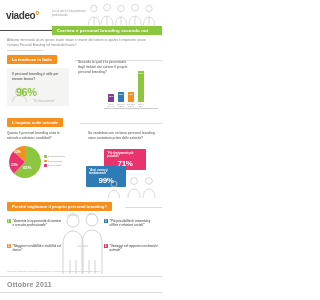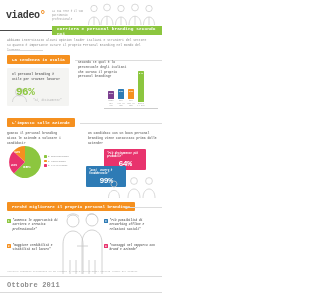--- a/index.html
+++ b/index.html
@@ -3,21 +3,21 @@
 <meta charset="utf-8">
 <style>
   * { margin:0; padding:0; box-sizing:border-box; }
   body {
     width:162px; height:300px;
     background:#ffffff;
     font-family:"Liberation Sans", sans-serif;
     overflow:hidden;
     position:relative;
   }
-  .page { position:relative; width:162px; height:222px; background:#fff;font-family:Liberation Mono, monospace; }
+  .page { position:relative; width:162px; height:222px; background:#fff; }
 
   
   .header { position:relative; height:26px; background:#fff; }
   .logo {
     position:absolute; left:6px; top:9px;
     font-size:10px; font-weight:bold; color:#3a3a3a;
     letter-spacing:-0.4px;
   }
   .logo .dot { color:#f08c1e; font-size:11px; }
   .tagline {
@@ -241,21 +241,21 @@
     </div>
     <div class="legend-row">
       <span class="legend-sw" style="background:#e8336d;"></span>
       <span class="legend-tx">È irrilevante</span>
     </div>
   </div>
 
   <div class="bc-title" style="left:88px; top:131px; width:70px;">Un candidato con un buon personal branding viene contattato prima dalle aziende?</div>
   <div class="callout" style="left:104px; top:149px; width:42px; background:#e8336d;">
     <div class="qt">"Più decisamente più probabile"</div>
-    <div class="pv" style="text-align:center; margin-top:1px;">64%</div>
+    <div class="pv" style="text-align:center; margin-top:1px;">71%</div>
   </div>
   <div class="callout" style="left:86px; top:166px; width:40px; background:#2e7bb5;">
     <div class="qt">"Anzi, ovvero è fondamentale"</div>
     <div class="pv" style="text-align:center; margin-top:1px;">99%</div>
   </div>
   <svg style="position:absolute; left:126px; top:176px; width:32px; height:22px;" viewBox="0 0 32 22">
     <g fill="none" stroke="#c9c9c9" stroke-width="0.7">
       <circle cx="8" cy="5" r="3.4"></circle>
         <path d="M2 22c0-5.6 2.7-9 6-9s6 3.4 6 9"></path>
       <circle cx="23" cy="5" r="3.4"></circle>

